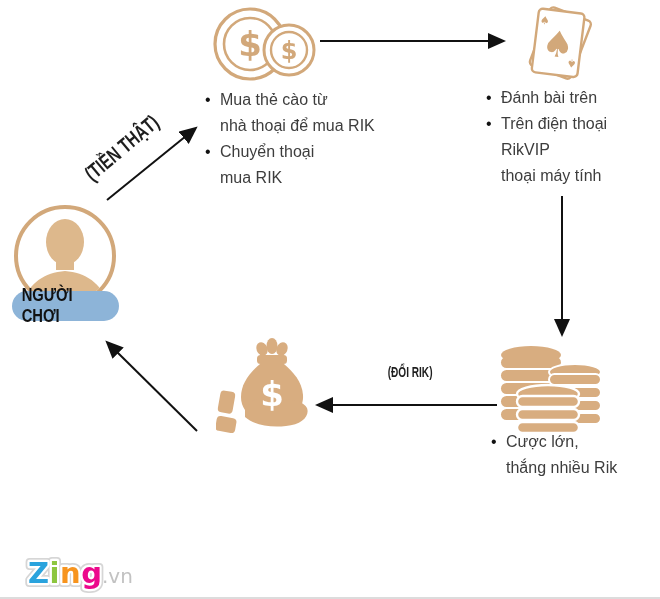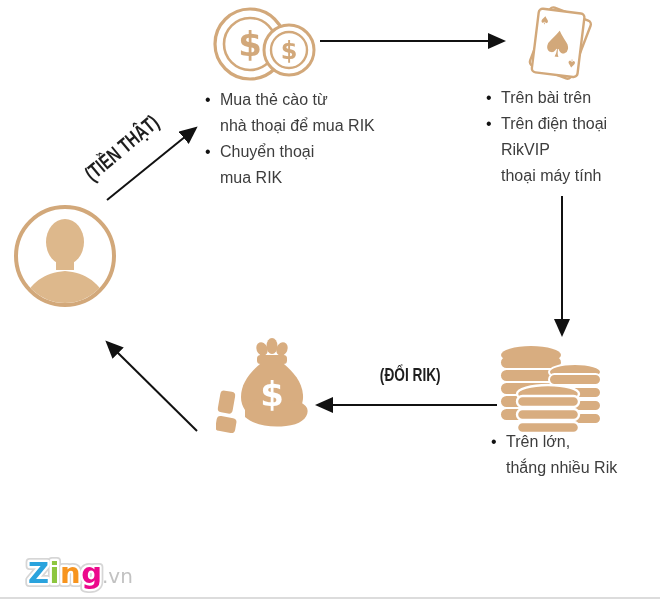--- a/index.html
+++ b/index.html
@@ -21,21 +21,21 @@
   .step-list .line.bold { font-weight:bold; color:#161616; }
   .redeem .line { line-height:25.4px; }
 
   
   .clabel { font-weight:bold; color:#1e1e1e; white-space:nowrap; }
   .clabel .cx { display:inline-block; transform:scaleX(0.72); transform-origin:center; }
 
   .rot-label { position:absolute; left:54px; top:136px; width:136px; height:24px;
                text-align:center; font-size:21px; transform:rotate(-40deg); }
   .doirik   { position:absolute; left:350px; top:364px; width:120px; height:24px;
-               text-align:center; font-size:19px; }
+               text-align:center; font-size:14px; }
 
   .pill { position:absolute; left:12px; top:291px; width:107px; height:30px;
           background:#8db4d8; border-radius:15px; display:flex;
           align-items:center; justify-content:center;
           font-size:18px; font-weight:bold; color:#111; }
   .pill .cx { display:inline-block; transform:scaleX(0.82); }
 
   .logo { position:absolute; left:24px; top:550px; }
   .bottom-edge { position:absolute; left:0; top:597px; width:660px; height:2px; background:#dcdcdc; }
 </style>
@@ -83,21 +83,21 @@
   </div>
 
   <div class="step-list" style="left:205px; top:87px;">
     <div class="line b">Mua thẻ cào từ</div>
     <div class="line">nhà thoại để mua RIK</div>
     <div class="line b">Chuyển thoại</div>
     <div class="line">mua RIK</div>
   </div>
 
   <div class="step-list" style="left:486px; top:85px;">
-    <div class="line b">Trên bài trên</div>
+    <div class="line b">Đánh bài trên</div>
     <div class="line b">Trên điện thoại</div>
     <div class="line">RikVIP</div>
     <div class="line">thoại máy tính</div>
   </div>
 
   <div class="rot-label clabel">
     <span class="cx">(TIỀN THẬT)</span>
   </div>
 
   <div class="abs" style="left:12px; top:202px;">
@@ -109,20 +109,23 @@
         </defs>
       <circle cx="53" cy="54" r="49" fill="#fff" stroke="#d2a87a" stroke-width="4"></circle>
       <g clip-path="url(#avclip)" fill="#ddb88c">
         <ellipse cx="53" cy="40" rx="19" ry="23"></ellipse>
         <rect x="44" y="54" width="18" height="14"></rect>
         <path d="M8,116 C10,86 28,71 53,69 C78,71 96,86 98,116 Z"></path>
       </g>
     </svg>
   </div>
 
+  <div class="pill">
+    <span class="cx">NGƯỜI CHƠI</span>
+  </div>
 
   <div class="abs" style="left:497px; top:342px;">
     <svg width="108" height="92" viewBox="0 0 108 92">
       <g fill="#d8ad80">
         <ellipse cx="34" cy="13" rx="30" ry="9"></ellipse>
         <rect x="4" y="15" width="60" height="11" rx="5.5"></rect>
         <rect x="4" y="28" width="60" height="11" rx="5.5"></rect>
         <rect x="4" y="41" width="60" height="11" rx="5.5"></rect>
         <rect x="4" y="54" width="60" height="11" rx="5.5"></rect>
         <rect x="4" y="67" width="60" height="11" rx="5.5"></rect>
@@ -137,21 +140,21 @@
       <g fill="#d8ad80" stroke="#fff" stroke-width="2.4">
         <ellipse cx="51" cy="52" rx="31" ry="9"></ellipse>
         <rect x="20" y="54" width="62" height="11" rx="5.5"></rect>
         <rect x="20" y="67" width="62" height="11" rx="5.5"></rect>
         <rect x="20" y="80" width="62" height="11" rx="5.5"></rect>
       </g>
     </svg>
   </div>
 
   <div class="step-list" style="left:491px; top:429px;">
-    <div class="line b">Trên lớn,</div>
+    <div class="line b">Cược lớn,</div>
     <div class="line">thắng nhiều Rik</div>
   </div>
 
   <div class="abs" style="left:216px; top:336px;">
     <svg width="100" height="100" viewBox="0 0 100 100">
       <g fill="#d8ad80">
         <ellipse cx="46" cy="13" rx="5.5" ry="7" transform="rotate(-22 46 13)"></ellipse>
         <ellipse cx="56" cy="10" rx="5.5" ry="8"></ellipse>
         <ellipse cx="66" cy="13" rx="5.5" ry="7" transform="rotate(22 66 13)"></ellipse>
         <rect x="41" y="19" width="30" height="9" rx="3.5"></rect>

